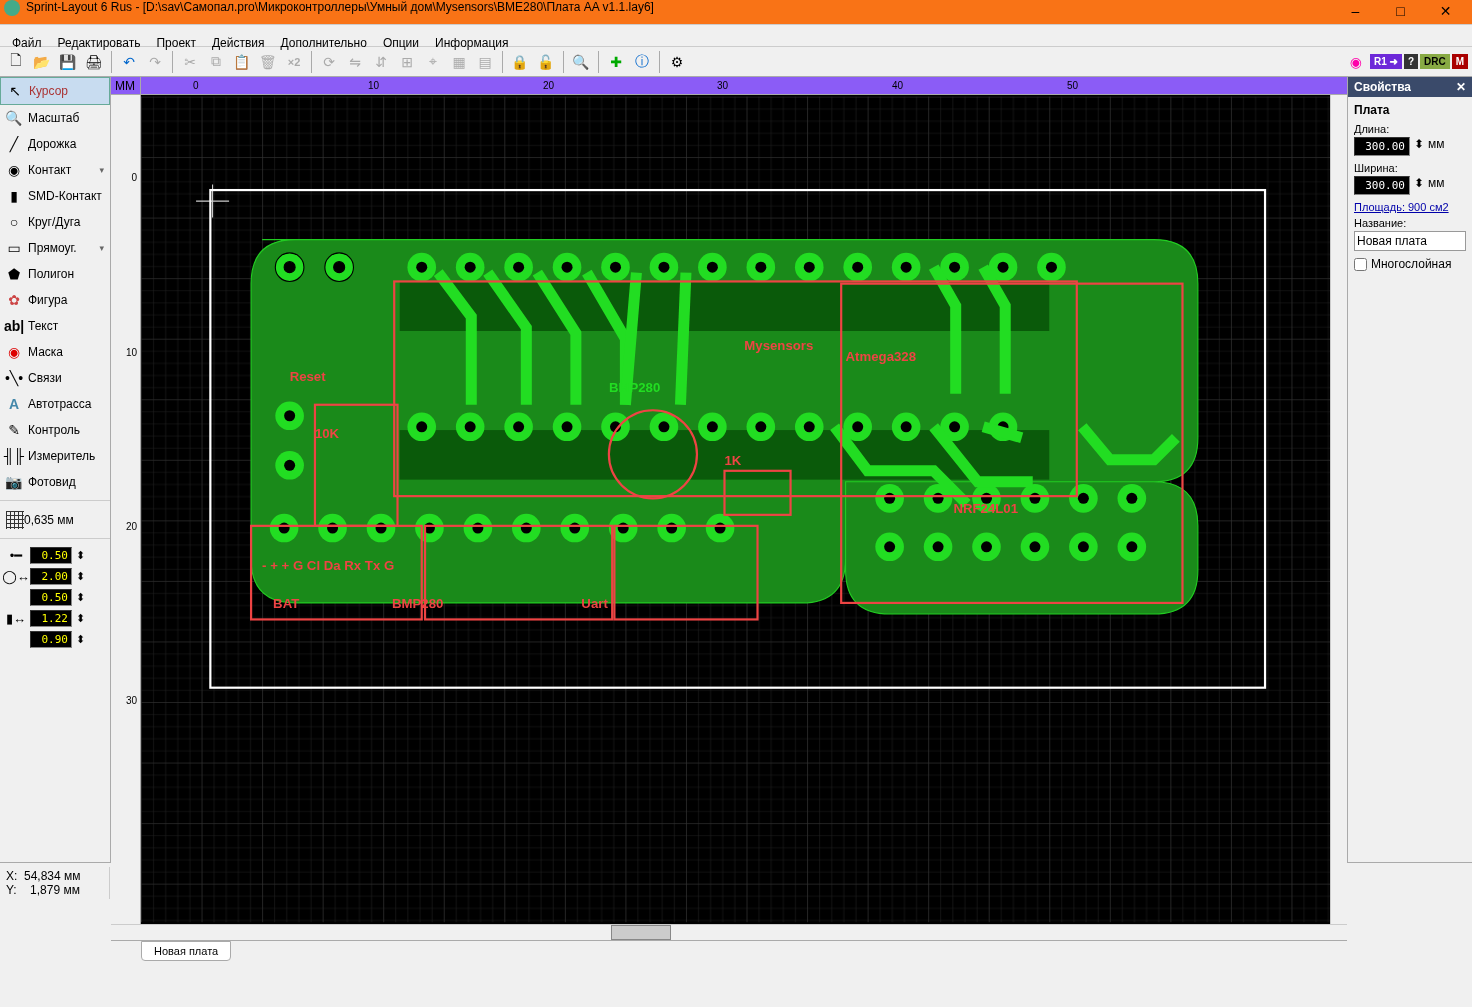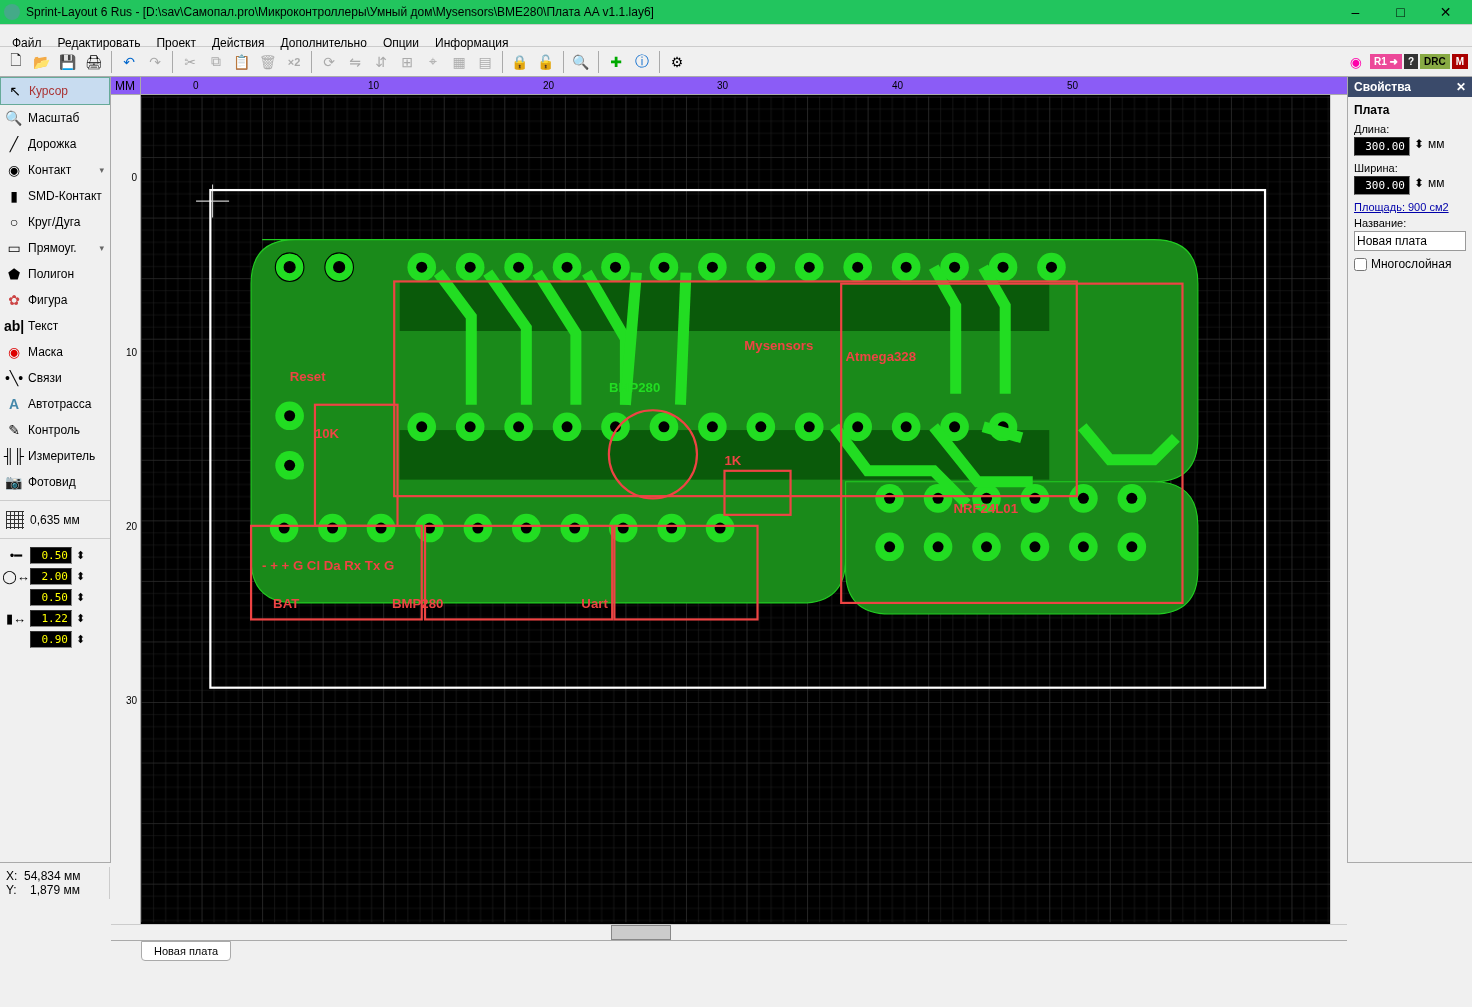--- a/index.html
+++ b/index.html
@@ -1,49 +1,49 @@
 <!DOCTYPE html>
 <html><head>
 <meta charset="utf-8">
 <style>
 * { margin: 0; padding: 0; box-sizing: border-box; font-family: Tahoma, Arial, sans-serif; font-size: 12px; }
 body { background: #f0f0f0; overflow: hidden; width: 1472px; height: 1007px; }
 
 
-.titlebar { height: 25px; background: #22c55e; display: flex; align-items: center; padding: 0 4px; border-bottom: 1px solid #ccc; }
+.titlebar { height: 25px; background: #f97316; display: flex; padding: 0 4px; border-bottom: 1px solid #ccc; }
 .titlebar .icon { width: 16px; height: 16px; background: #4a8; border-radius: 50%; margin-right: 6px; }
 .titlebar .title { flex: 1; font-size: 12px; }
 .titlebar .winbtn { width: 45px; height: 23px; text-align: center; line-height: 23px; font-size: 14px; cursor: pointer; }
 
 
 .menubar { height: 22px; background: #f0f0f0; display: flex; padding: 8px 4px; border-bottom: 1px solid #ccc; }
 .menubar .menuitem { padding: 3px 8px; cursor: pointer; }
 
 
 .toolbar { height: 30px; background: #f0f0f0; border-bottom: 1px solid #aaa; display: flex; align-items: center; padding: 0 4px; gap: 2px; }
 .toolbar .tbtn { width: 24px; height: 24px; display: flex; align-items: center; justify-content: center; cursor: pointer; font-size: 14px; }
 .toolbar .sep { width: 1px; height: 22px; background: #aaa; margin: 0 3px; }
 .toolbar .spacer { flex: 1; }
-.toolbar .badge { background: #ec4899; color: #fff; padding: 2px 4px; font-size: 10px; font-weight: bold; }
+.toolbar .badge { background: #6d28d9; color: #fff; padding: 2px 4px; font-size: 10px; font-weight: bold; }
 .toolbar .badge.drc { background: #8a4; color: #000; }
 .toolbar .badge.q { background: #333; }
 .toolbar .badge.m { background: #a00; }
 
 
 .main { display: flex; height: 785px; }
 
 
 .leftpanel { width: 111px; background: #f0f0f0; border-right: 1px solid #aaa; display: flex; flex-direction: column; }
 .tool { display: flex; align-items: center; padding: 5px 6px; cursor: pointer; gap: 6px; }
 .tool.active { background: #c8dcf0; border: 1px solid #6a9; }
 .tool .ticon { width: 16px; height: 16px; display: flex; align-items: center; justify-content: center; font-size: 14px; }
 .tool .tlabel { flex: 1; font-size: 12px; }
 .tool .arrow { font-size: 9px; color: #666; }
 .panel-sep { height: 6px; border-bottom: 1px solid #ccc; margin-bottom: 6px; }
-.gridset { display: flex; align-items: center; padding: 4px 6px; gap: 6px; }
+.gridset { display: flex; align-items: center; padding: 4px 6px; }
 .gridset .gicon { width: 18px; height: 18px; background: repeating-linear-gradient(#333 0 1px, transparent 1px 4px), repeating-linear-gradient(90deg, #333 0 1px, transparent 1px 4px); }
 .paramrow { display: flex; align-items: center; padding: 2px 6px; gap: 4px; }
 .paramrow .picon { width: 20px; height: 14px; display: flex; align-items: center; justify-content: center; font-size: 13px; }
 .paramrow .pval { background: #000; color: #ff0; width: 42px; padding: 1px 3px; text-align: right; font-family: monospace; font-size: 11px; border: 1px inset #888; }
 .paramrow .punit { font-size: 11px; }
 
 
 .canvaswrap { flex: 1; display: flex; flex-direction: column; background: #f0f0f0; position: relative; }
 .ruler-h { height: 18px; background: #8b5cf6; border-bottom: 1px solid #aaa; position: relative; font-size: 10px; display: flex; }
 .ruler-h .unit { width: 30px; padding: 2px 4px; border-right: 1px solid #aaa; }

